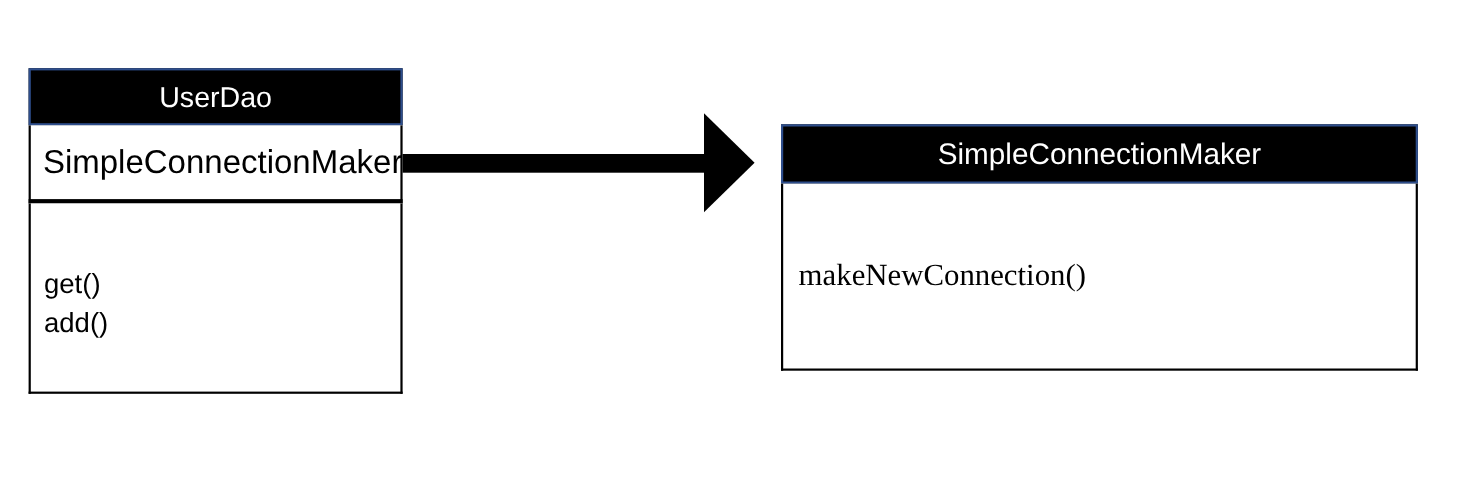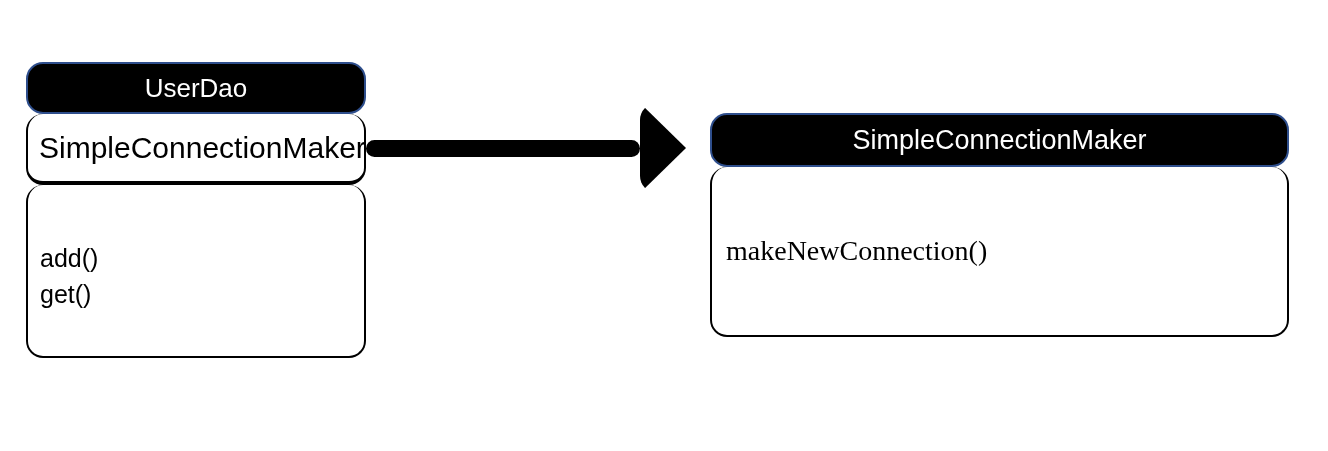--- a/index.html
+++ b/index.html
@@ -4,21 +4,21 @@
 <style>
   :root {
     --bg: #ffffff;
     --header-bg: #000000;
     --header-text: #ffffff;
     --header-border: #2e4e8c;
     --box-border: #000000;
     --text: #000000;
     --arrow: #000000;
   }
-  * { margin: 0; padding: 0; box-sizing: border-box; border-radius: 17px; }
+  * { margin: 0; padding: 0; box-sizing: border-box; }
   html, body { background: var(--bg); }
   .canvas {
     position: relative;
     width: 1328px;
     height: 451px;
     background: var(--bg);
     font-family: "Liberation Sans", sans-serif;
     color: var(--text);
     overflow: hidden;
   }
@@ -97,22 +97,22 @@
 <div class="canvas">
 
   <div class="class-box box-left">
     <div class="class-header">
       <span>UserDao</span>
     </div>
     <div class="section attrs">
       <span>SimpleConnectionMaker</span>
     </div>
     <div class="section methods">
+      <div>get()</div>
       <div>add()</div>
-      <div>get()</div>
     </div>
   </div>
 
   <div class="arrow-shaft"></div>
   <div class="arrow-head"></div>
 
   <div class="class-box box-right">
     <div class="class-header">
       <span>SimpleConnectionMaker</span>
     </div>

